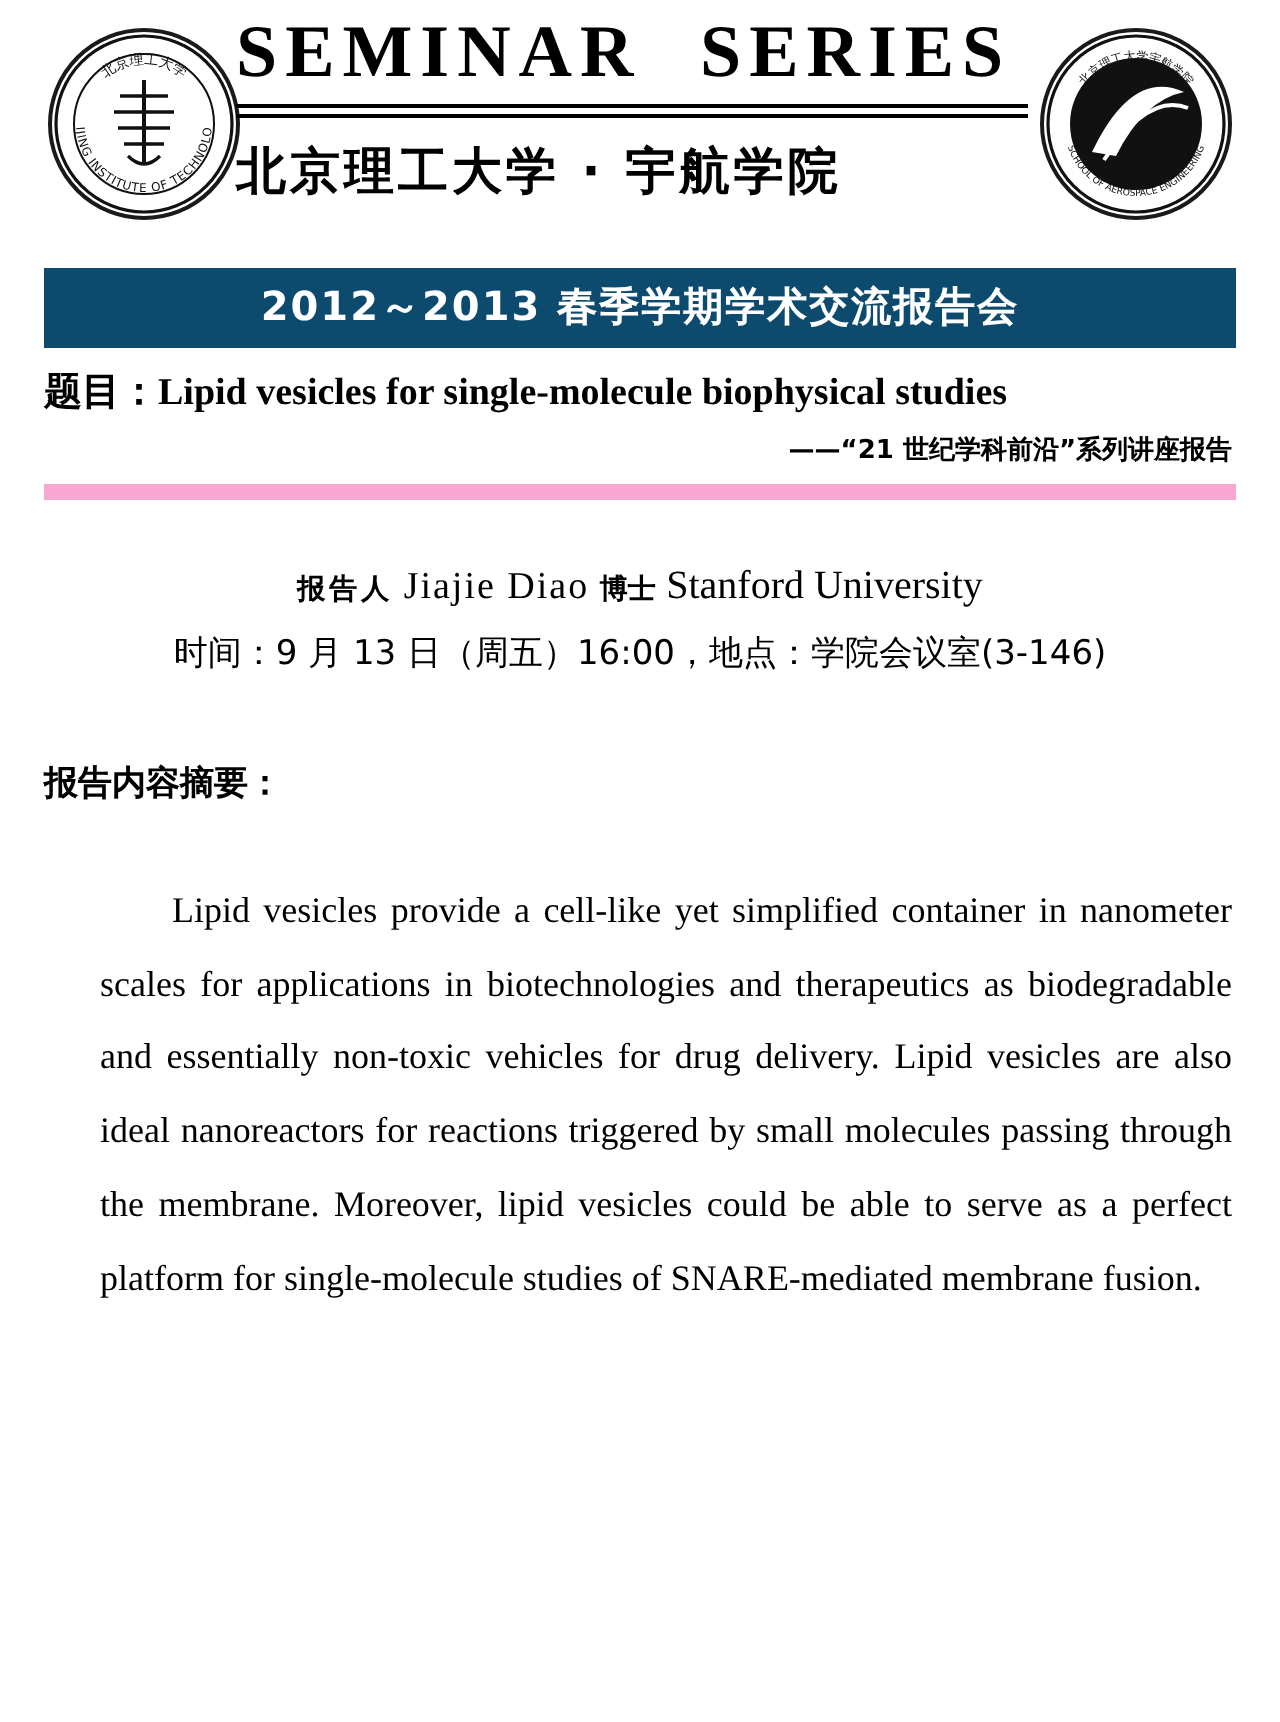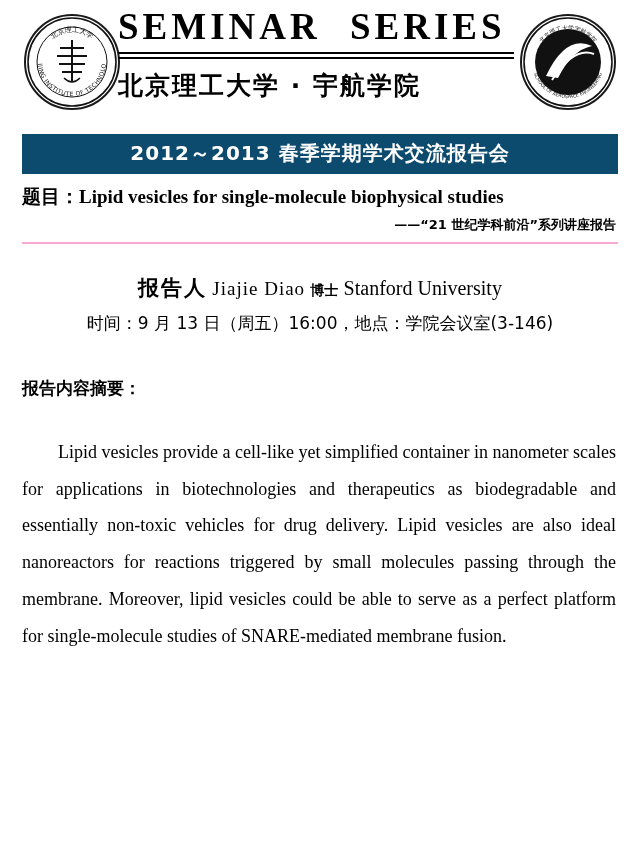--- a/index.html
+++ b/index.html
@@ -85,21 +85,21 @@
     font-family: "DejaVu Sans", sans-serif;
     font-size: 20px;
     font-weight: bold;
     letter-spacing: 1px;
     padding: 6px 0 7px 0;
     margin-top: 4px;
   }
 
   
   .topic-block {
-    border-bottom: 2px solid #f9a8d4;
+    border-bottom: 8px solid #f9a8d4;
     padding: 10px 0 8px 0;
   }
   .topic-line {
     font-size: 19px;
     line-height: 1.35;
     white-space: nowrap;
   }
   .topic-label {
     font-family: "DejaVu Sans", sans-serif;
     font-size: 19px;
@@ -121,21 +121,21 @@
 
   
   .speaker {
     text-align: center;
     margin-top: 30px;
     font-size: 21px;
   }
   .speaker-label {
     font-family: "DejaVu Sans", sans-serif;
     font-weight: bold;
-    font-size: 21px;
+    font-size: 14px;
     letter-spacing: 2px;
   }
   .speaker-name {
     font-family: "Liberation Serif", serif;
     font-size: 19px;
     letter-spacing: 1px;
   }
   .speaker-degree {
     font-family: "DejaVu Sans", sans-serif;
     font-size: 14px;
@@ -163,20 +163,21 @@
 
   .abstract-body {
     margin-top: 34px;
     font-family: "Liberation Serif", serif;
     font-size: 18px;
     line-height: 2.05;
     text-align: justify;
     text-justify: inter-word;
     text-indent: 36px;
     padding-right: 2px;
+    margin-left: 28px;
   }
 </style>
 </head>
 <body>
 
 <div class="page">
 
   <div class="header">
 
     <div class="logo logo-left">

